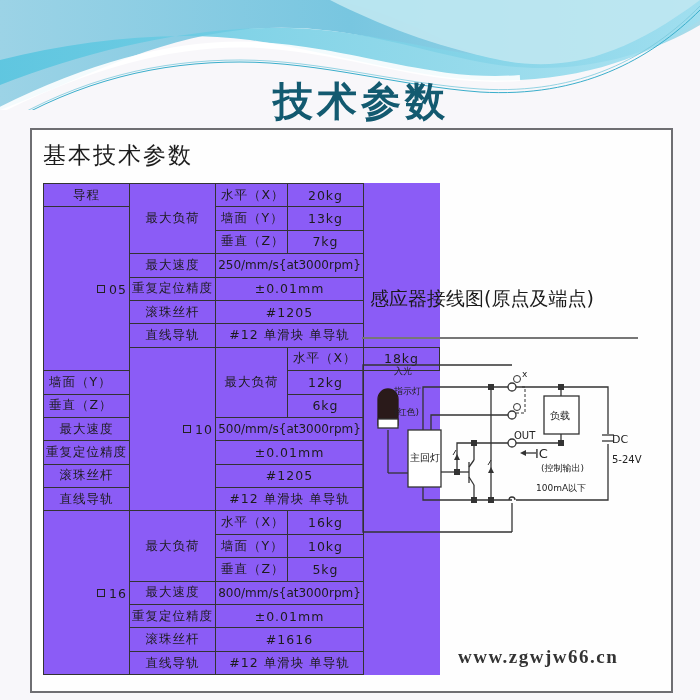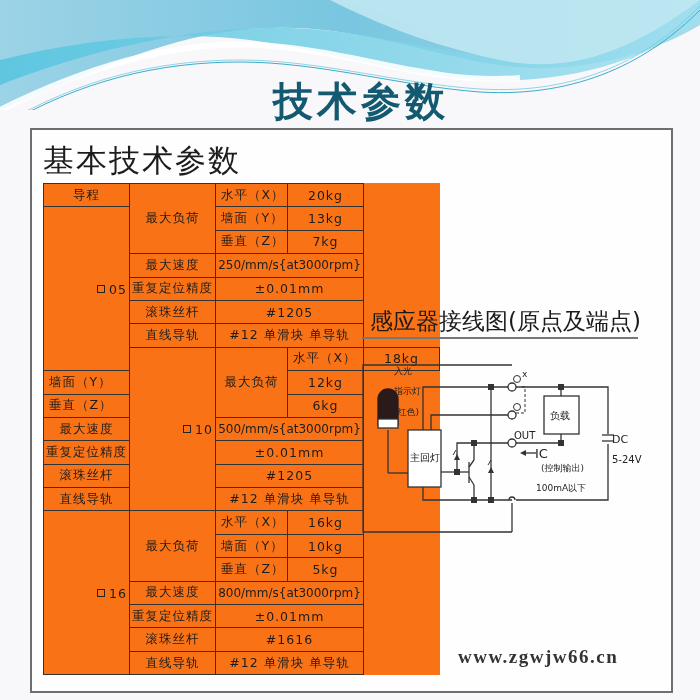--- a/index.html
+++ b/index.html
@@ -8,40 +8,40 @@
     .wave { position: absolute; left: 0; top: 0; width: 700px; height: 110px; }
     .main-title {
       position: absolute; left: 0; width: 700px; top: 74px; text-align: center;
       font-size: 40px; font-weight: bold; color: #135a70; letter-spacing: 4px; padding-left: 22px;
     }
     .frame {
       position: absolute; left: 30px; top: 128px; width: 643px; height: 565px;
       border: 2px solid #6e6e72; border-right-width: 2px; background: #fefefe;
     }
     .sec-title {
-      position: absolute; left: 43px; top: 140px; font-size: 31px; color: #1c1c1c;
+      position: absolute; left: 43px; top: 140px; font-size: 23px; color: #1c1c1c;
       letter-spacing: 2px;
     }
     table.spec {
       position: absolute; left: 43px; top: 183px; border-collapse: collapse;
-      font-size: 12.5px; color: #1c1c1c; background: #f97316;
+      font-size: 12.5px; color: #1c1c1c; background: #8b5cf6;
     }
     table.spec td {
       border: 1.5px solid #333; height: 23.4px; text-align: center; padding: 0 2px;
       white-space: nowrap; letter-spacing: 1px;
     }
     table.spec td.c1 { width: 42px; text-align: right; padding-left: 4px; }
     table.spec td.c2 { width: 70px; }
     table.spec td.c3 { width: 72px; text-align: left; padding-left: 5px; margin-top: 24px; }
     table.spec td.c4 { width: 76px; text-align: center; }
     table.spec td.sp { font-size: 12px; letter-spacing: 0; }
     .model { display: inline-flex; align-items: center; gap: 4px; }
     .sq { display: inline-block; width: 8px; height: 8px; border: 1.3px solid #222; }
     .diag-title {
-      position: absolute; left: 370px; top: 286px; font-size: 23px; color: #1a1a1a; margin-top: 20px;
+      position: absolute; left: 370px; top: 286px; font-size: 19px; color: #1a1a1a;
     }
     .diag-line { position: absolute; left: 362px; top: 337px; width: 276px; height: 1.5px; background: #777; }
     .diagram { position: absolute; left: 350px; top: 355px; width: 320px; height: 185px; }
     .watermark {
       position: absolute; left: 458px; top: 646px; font-family: Liberation Serif, serif;
       font-size: 19px; font-weight: bold; color: #333; letter-spacing: 1.5px;
     }
   </style>
 </head>
 <body>

